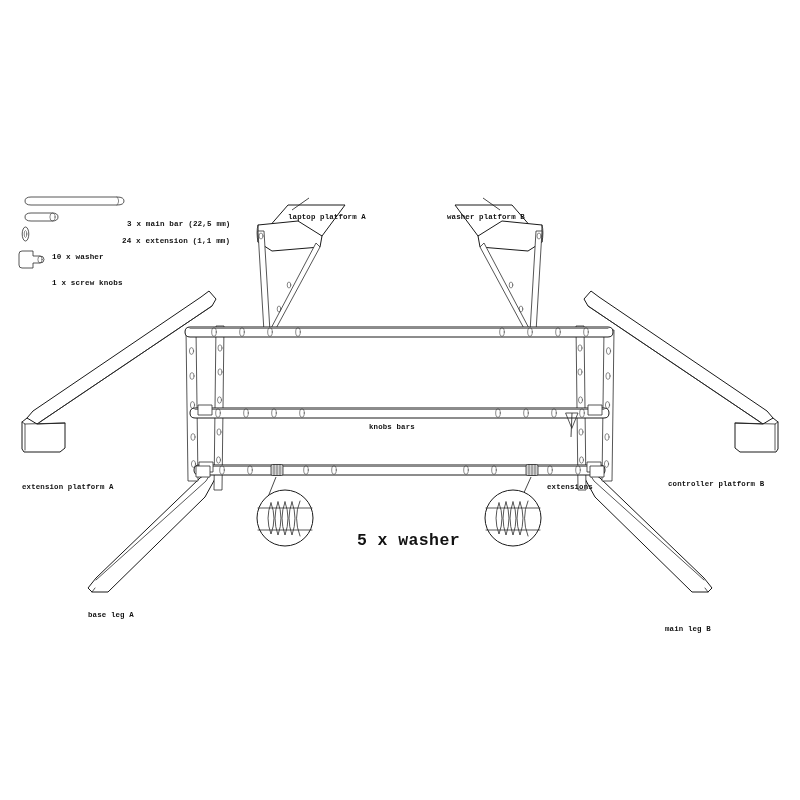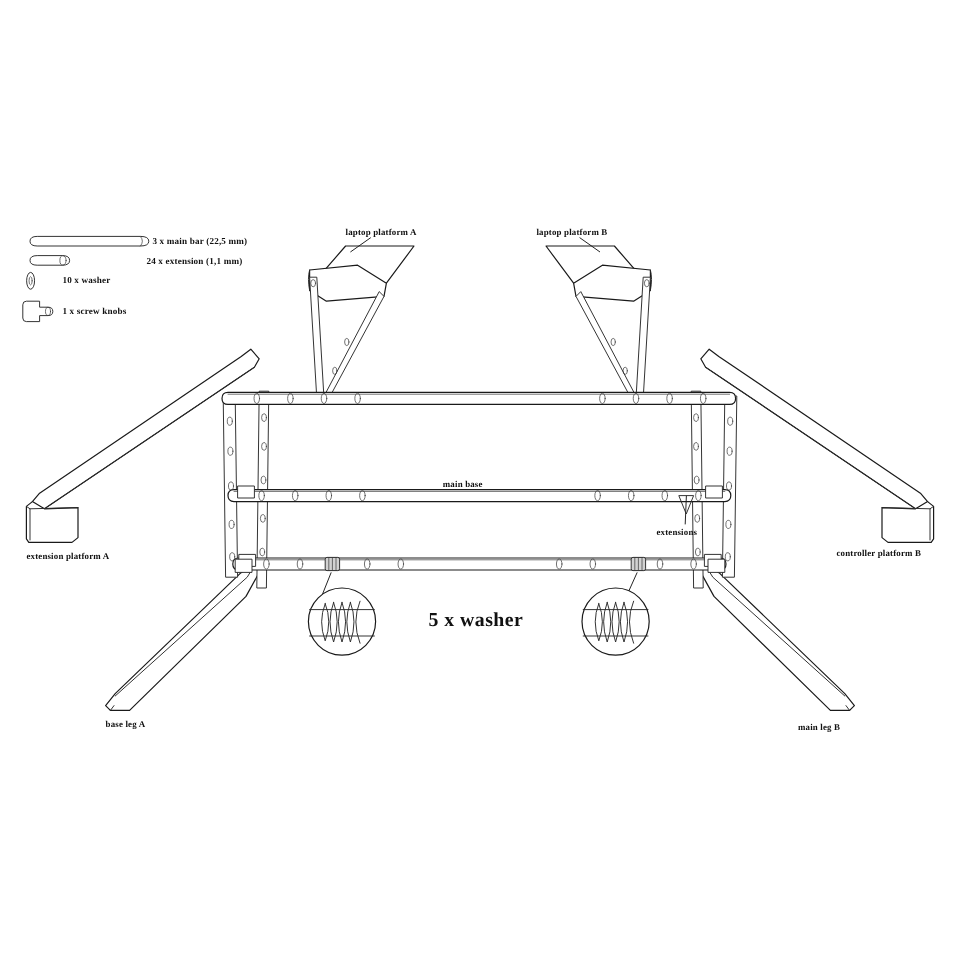--- a/index.html
+++ b/index.html
@@ -67,27 +67,28 @@
     stroke-linejoin: round;
   }
   .leader {
     fill: none;
     stroke: #1a1a1a;
     stroke-width: 0.8;
   }
 
   .lbl {
     position: absolute;
-    font-family: Liberation Serif, serif;
+    font-family: Liberation Mono, monospace;
     font-weight: bold;
     font-size: 7.4px;
     letter-spacing: 0.15px;
     color: #111111;
     white-space: nowrap;
     line-height: 1;
+    margin-top: 24px;
   }
   .lbl-legend {
     font-size: 7.6px;
   }
   .lbl-big {
     font-size: 16.5px;
     letter-spacing: 0.4px;
   }
 </style>
 </head>
@@ -325,29 +326,29 @@
   <div class="lbl lbl-legend" style="left:127px; top:197px;">3 x main bar (22,5 mm)</div>
 
   <div class="lbl lbl-legend" style="left:122px; top:214px;">24 x extension (1,1 mm)</div>
 
   <div class="lbl lbl-legend" style="left:52px; top:230px;">10 x washer</div>
 
   <div class="lbl lbl-legend" style="left:52px; top:256px;">1 x screw knobs</div>
 
   <div class="lbl" style="left:288px; top:190px;">laptop platform A</div>
 
-  <div class="lbl" style="left:447px; top:190px;">laptop platform B</div>
+  <div class="lbl" style="left:447px; top:190px;">washer platform B</div>
 
   <div class="lbl" style="left:22px; top:460px;">extension platform A</div>
 
-  <div class="lbl" style="left:697px; top:457px;">controller platform B</div>
-
-  <div class="lbl" style="left:88px; top:600px;">base leg A</div>
+  <div class="lbl" style="left:668px; top:457px;">controller platform B</div>
+
+  <div class="lbl" style="left:88px; top:588px;">base leg A</div>
 
   <div class="lbl" style="left:665px; top:602px;">main leg B</div>
 
-  <div class="lbl" style="left:369px; top:400px;">main base</div>
-
-  <div class="lbl" style="left:547px; top:440px;">extensions</div>
+  <div class="lbl" style="left:369px; top:400px;">knobs bars</div>
+
+  <div class="lbl" style="left:547px; top:460px;">extensions</div>
 
   <div class="lbl lbl-big" style="left:357px; top:509px;">5 x washer</div>
 
 </div>
 
 </body></html>

